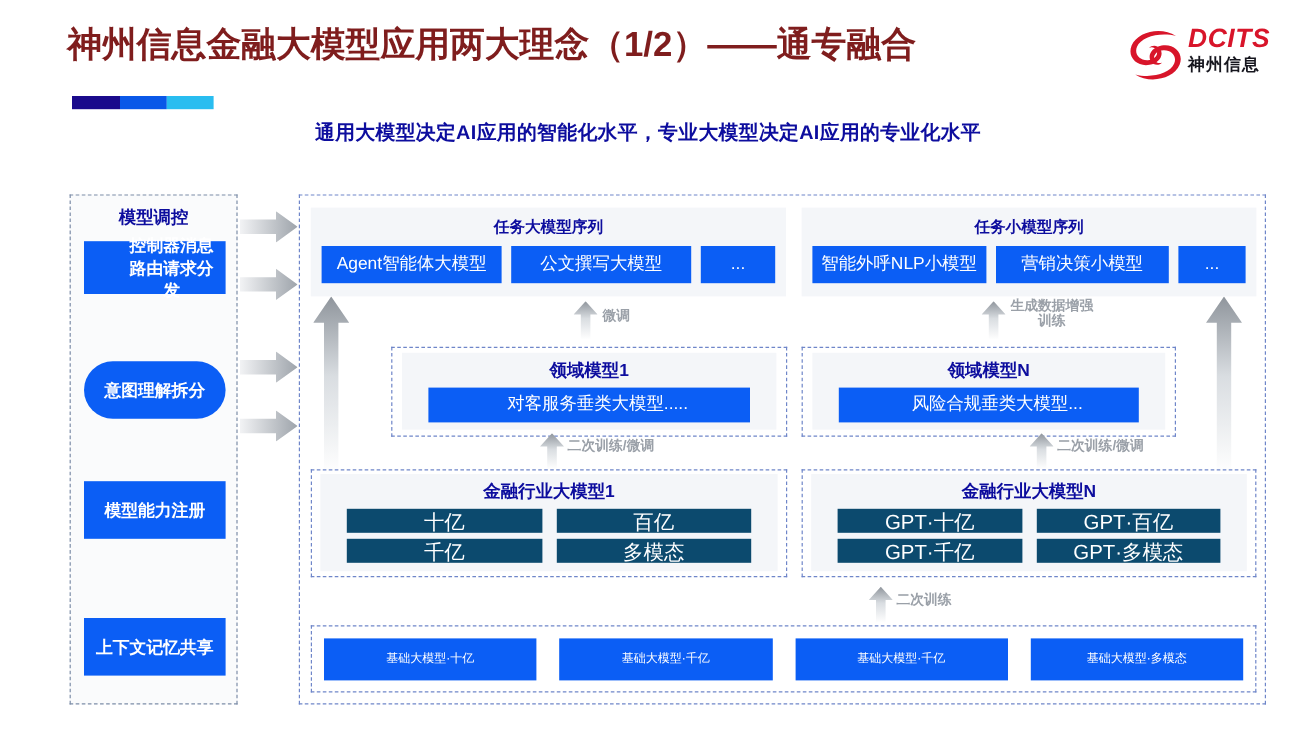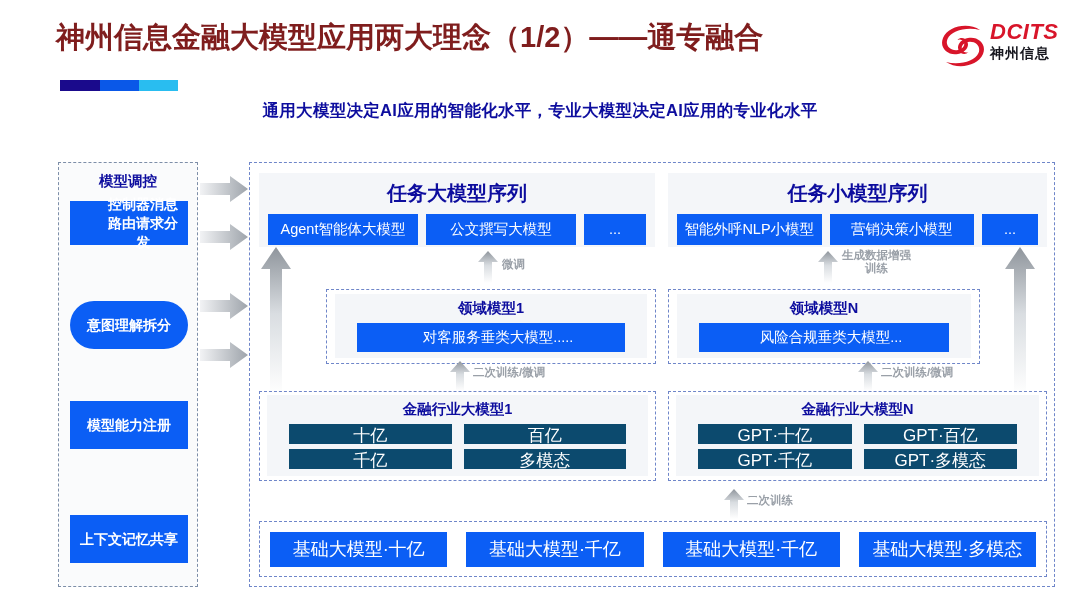--- a/index.html
+++ b/index.html
@@ -87,21 +87,21 @@
 
   
   .seq{
     position:absolute;top:10px;height:74px;
     background:#f4f6f9;
     box-sizing:border-box;
   }
   .seq.left{left:9px;width:396px;}
   .seq.right{left:418px;width:379px;}
   .seq-title{
-    text-align:center;font-size:20px;font-weight:bold;
+    text-align:center;font-size:13px;font-weight:bold;
     color:#0d0d9e;margin-top:7px;
   }
   .seq-row{
     display:flex;gap:8px;margin:7px 9px 0 9px;
   }
   .chip{
     background:#0b5ef5;color:#fff;
     font-size:14.5px;
     height:31px;line-height:31px;
     text-align:center;white-space:nowrap;
@@ -163,21 +163,21 @@
     position:absolute;left:9px;top:358px;
     width:788px;height:56px;
     border:1.2px dashed #6f86c9;
     box-sizing:border-box;
   }
   .base-row{
     display:flex;gap:19px;margin:10px 10px 0 10px;
   }
   .base-cell{
     flex:1;background:#0b5ef5;color:#fff;
-    font-size:18px;height:35px;line-height:35px;
+    font-size:10px;height:35px;line-height:35px;
     text-align:center;white-space:nowrap;
   }
 
   
   .uparrow{position:absolute;}
   .arrow-label{
     position:absolute;
     font-size:11.5px;font-weight:bold;color:#9aa0a8;
     line-height:13px;text-align:center;white-space:nowrap;
   }

